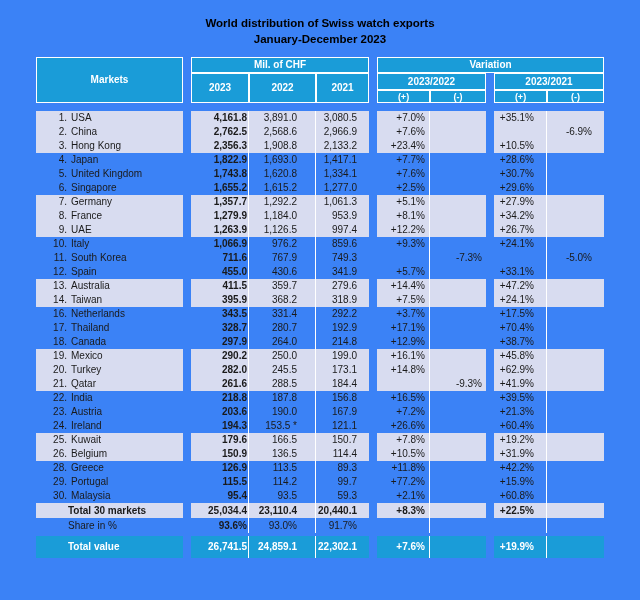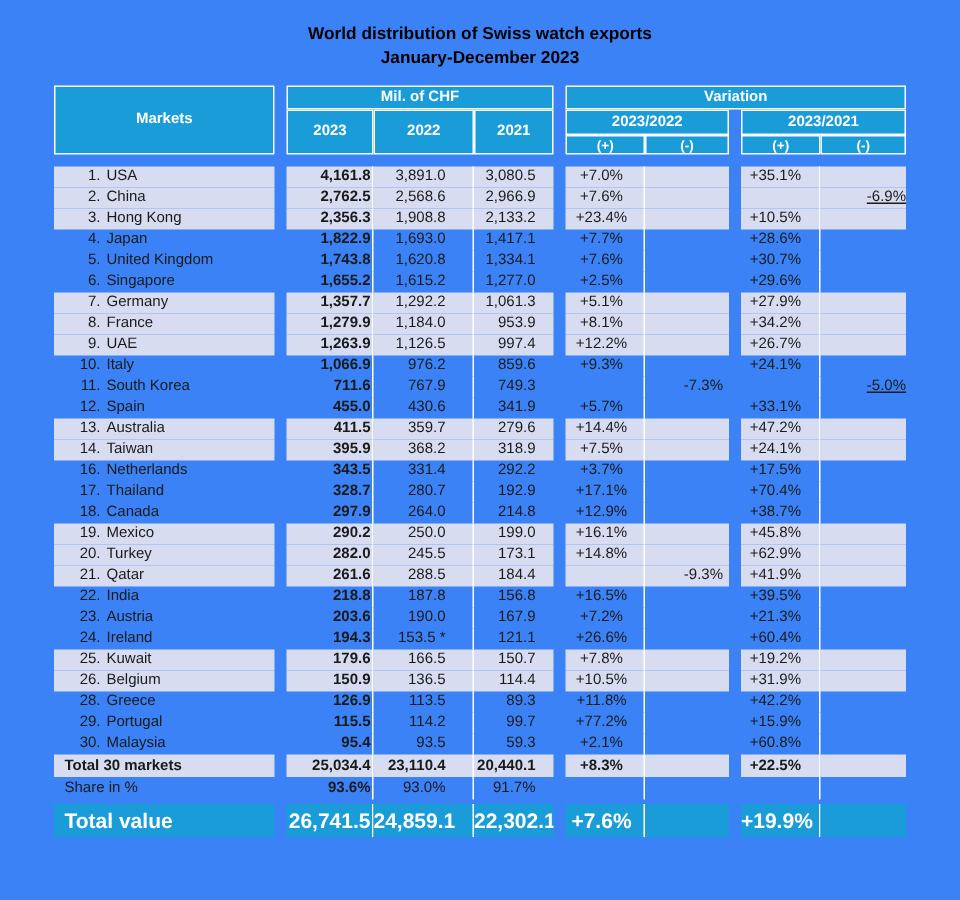--- a/index.html
+++ b/index.html
@@ -41,32 +41,32 @@
   
   .tbody{margin-top:8px;}
   .tr{height:14px;font-size:10px;line-height:14px;}
   .td{height:100%;overflow:hidden;white-space:nowrap;}
   .band .td{background:var(--band);}
   .c-market{grid-column:1;display:flex;padding-left:13px;}
   .rank{display:inline-block;width:18px;text-align:right;margin-right:4px;flex:none;}
   .c-y23{grid-column:3;text-align:right;padding-right:1px;font-weight:bold;border-right:1px solid #fff;}
   .c-y22{grid-column:4;text-align:right;padding-right:18px;border-right:1px solid #fff;}
   .c-y21{grid-column:5;text-align:right;padding-right:12px;}
-  .c-p1p{grid-column:7;text-align:center;padding-right:4px;border-right:1px solid #fff;}
+  .c-p1p{grid-column:7;text-align:right;padding-right:4px;border-right:1px solid #fff;}
   .c-p1m{grid-column:8;text-align:right;padding-right:4px;}
   .c-p2p{grid-column:10;text-align:right;padding-right:12px;border-right:1px solid #fff;}
-  .c-p2m{grid-column:11;text-align:right;padding-right:0;text-decoration:underline;}
+  .c-p2m{grid-column:11;text-align:right;padding-right:12px;}
 
   
   .tr-total{height:15px;line-height:15px;font-size:10px;}
-  .tr-total .c-market{padding-left:7px;}
+  .tr-total .c-market{padding-left:32px;}
   .bold-row .td{font-weight:bold;}
   .tr-share .c-y23{font-weight:bold;}
   .tr-share .c-y22,.tr-share .c-y21{font-weight:normal;}
-  .tr-blue{height:22px;line-height:22px;margin-top:3px;font-size:14px;}
+  .tr-blue{height:22px;line-height:22px;margin-top:3px;font-size:10px;}
   .tr-blue .td{background:var(--blue);color:#fff;font-weight:bold;}
 </style>
 </head>
 <body>
 
 <div class="page">
 
   <div class="title">
     <div>World distribution of Swiss watch exports</div>
     <div>January-December 2023</div>

